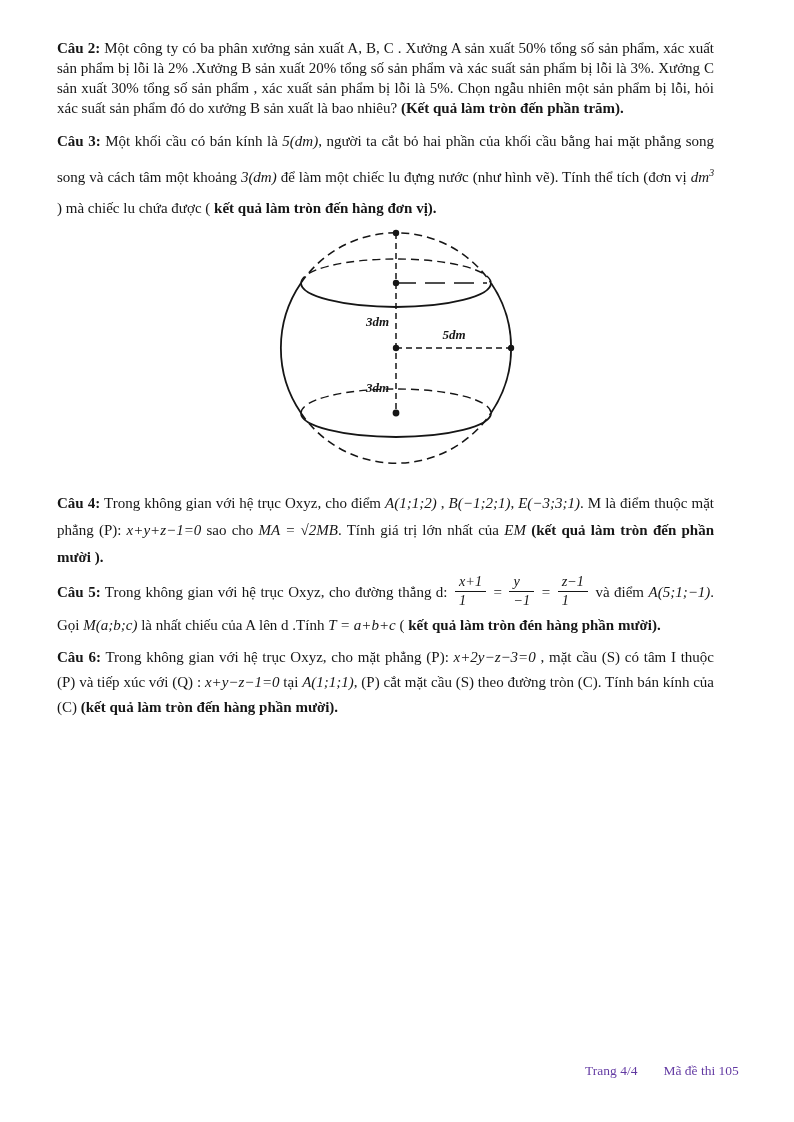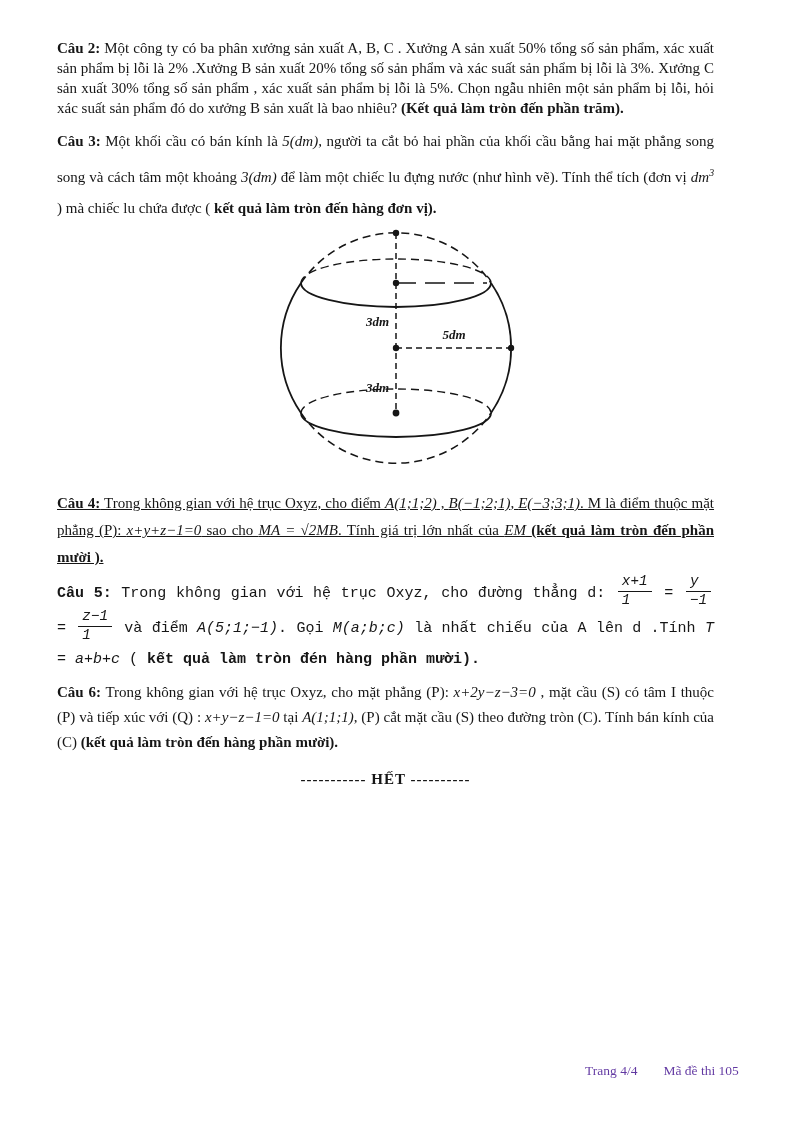--- a/index.html
+++ b/index.html
@@ -19,22 +19,22 @@
   }
   .q {
     text-align: justify;
     font-size: 15px;
     line-height: 20px;
     margin: 0 0 8px 0;
   }
   .q .b { font-weight: 700; }
   .q .i { font-style: italic; }
   .q-wide   { line-height: 31px; margin-bottom: 2px; }
-  .q-med    { line-height: 27px; margin-bottom: 5px; text-decoration: underline; }
-  .q-frac   { line-height: 28px; margin-bottom: 6px; font-family: Liberation Mono, monospace; }
+  .q-med    { line-height: 27px; margin-bottom: 5px; }
+  .q-frac   { line-height: 28px; margin-bottom: 6px; }
   .q-last   { line-height: 25px; margin-bottom: 2px; }
   sup { font-size: 0.65em; }
   .frac {
     display: inline-flex;
     flex-direction: column;
     vertical-align: middle;
     margin: 0 3px;
     line-height: 1.12;
     font-size: 0.95em;
     transform: translateY(-2px);
@@ -121,19 +121,18 @@
       </span><span> = </span><span class="frac i">
         <span class="num">y</span>
         <span class="den">−1</span>
       </span><span> = </span><span class="frac i">
         <span class="num">z−1</span>
         <span class="den">1</span>
       </span><span> và điểm </span><span class="i">A(5;1;−1)</span><span>. Gọi </span><span class="i">M(a;b;c)</span><span> là  nhất chiếu của A lên  d .Tính  </span><span class="i">T = a+b+c</span><span> ( </span><span class="b">kết quả làm tròn đén hàng phần mười).</span></p>
 
   <p class="q q-last"><span class="b">Câu 6:</span><span> Trong không  gian với hệ trục Oxyz, cho mặt phẳng (P): </span><span class="i">x+2y−z−3=0</span><span> ,  mặt cầu (S) có tâm I thuộc (P) và tiếp xúc với (Q) :  </span><span class="i">x+y−z−1=0</span><span>  tại  </span><span class="i">A(1;1;1)</span><span>, (P) cắt mặt cầu (S) theo đường  tròn (C). Tính bán kính của (C) </span><span class="b">(kết quả làm tròn đến hàng phần mười).</span></p>
 
-  <div class="end-marker">----------- HẾT ----------</div>
 
   <div class="footer">
     <span>Trang 4/4</span><span class="code">Mã đề thi 105</span>
   </div>
 
 </div>
 
 </body></html>

